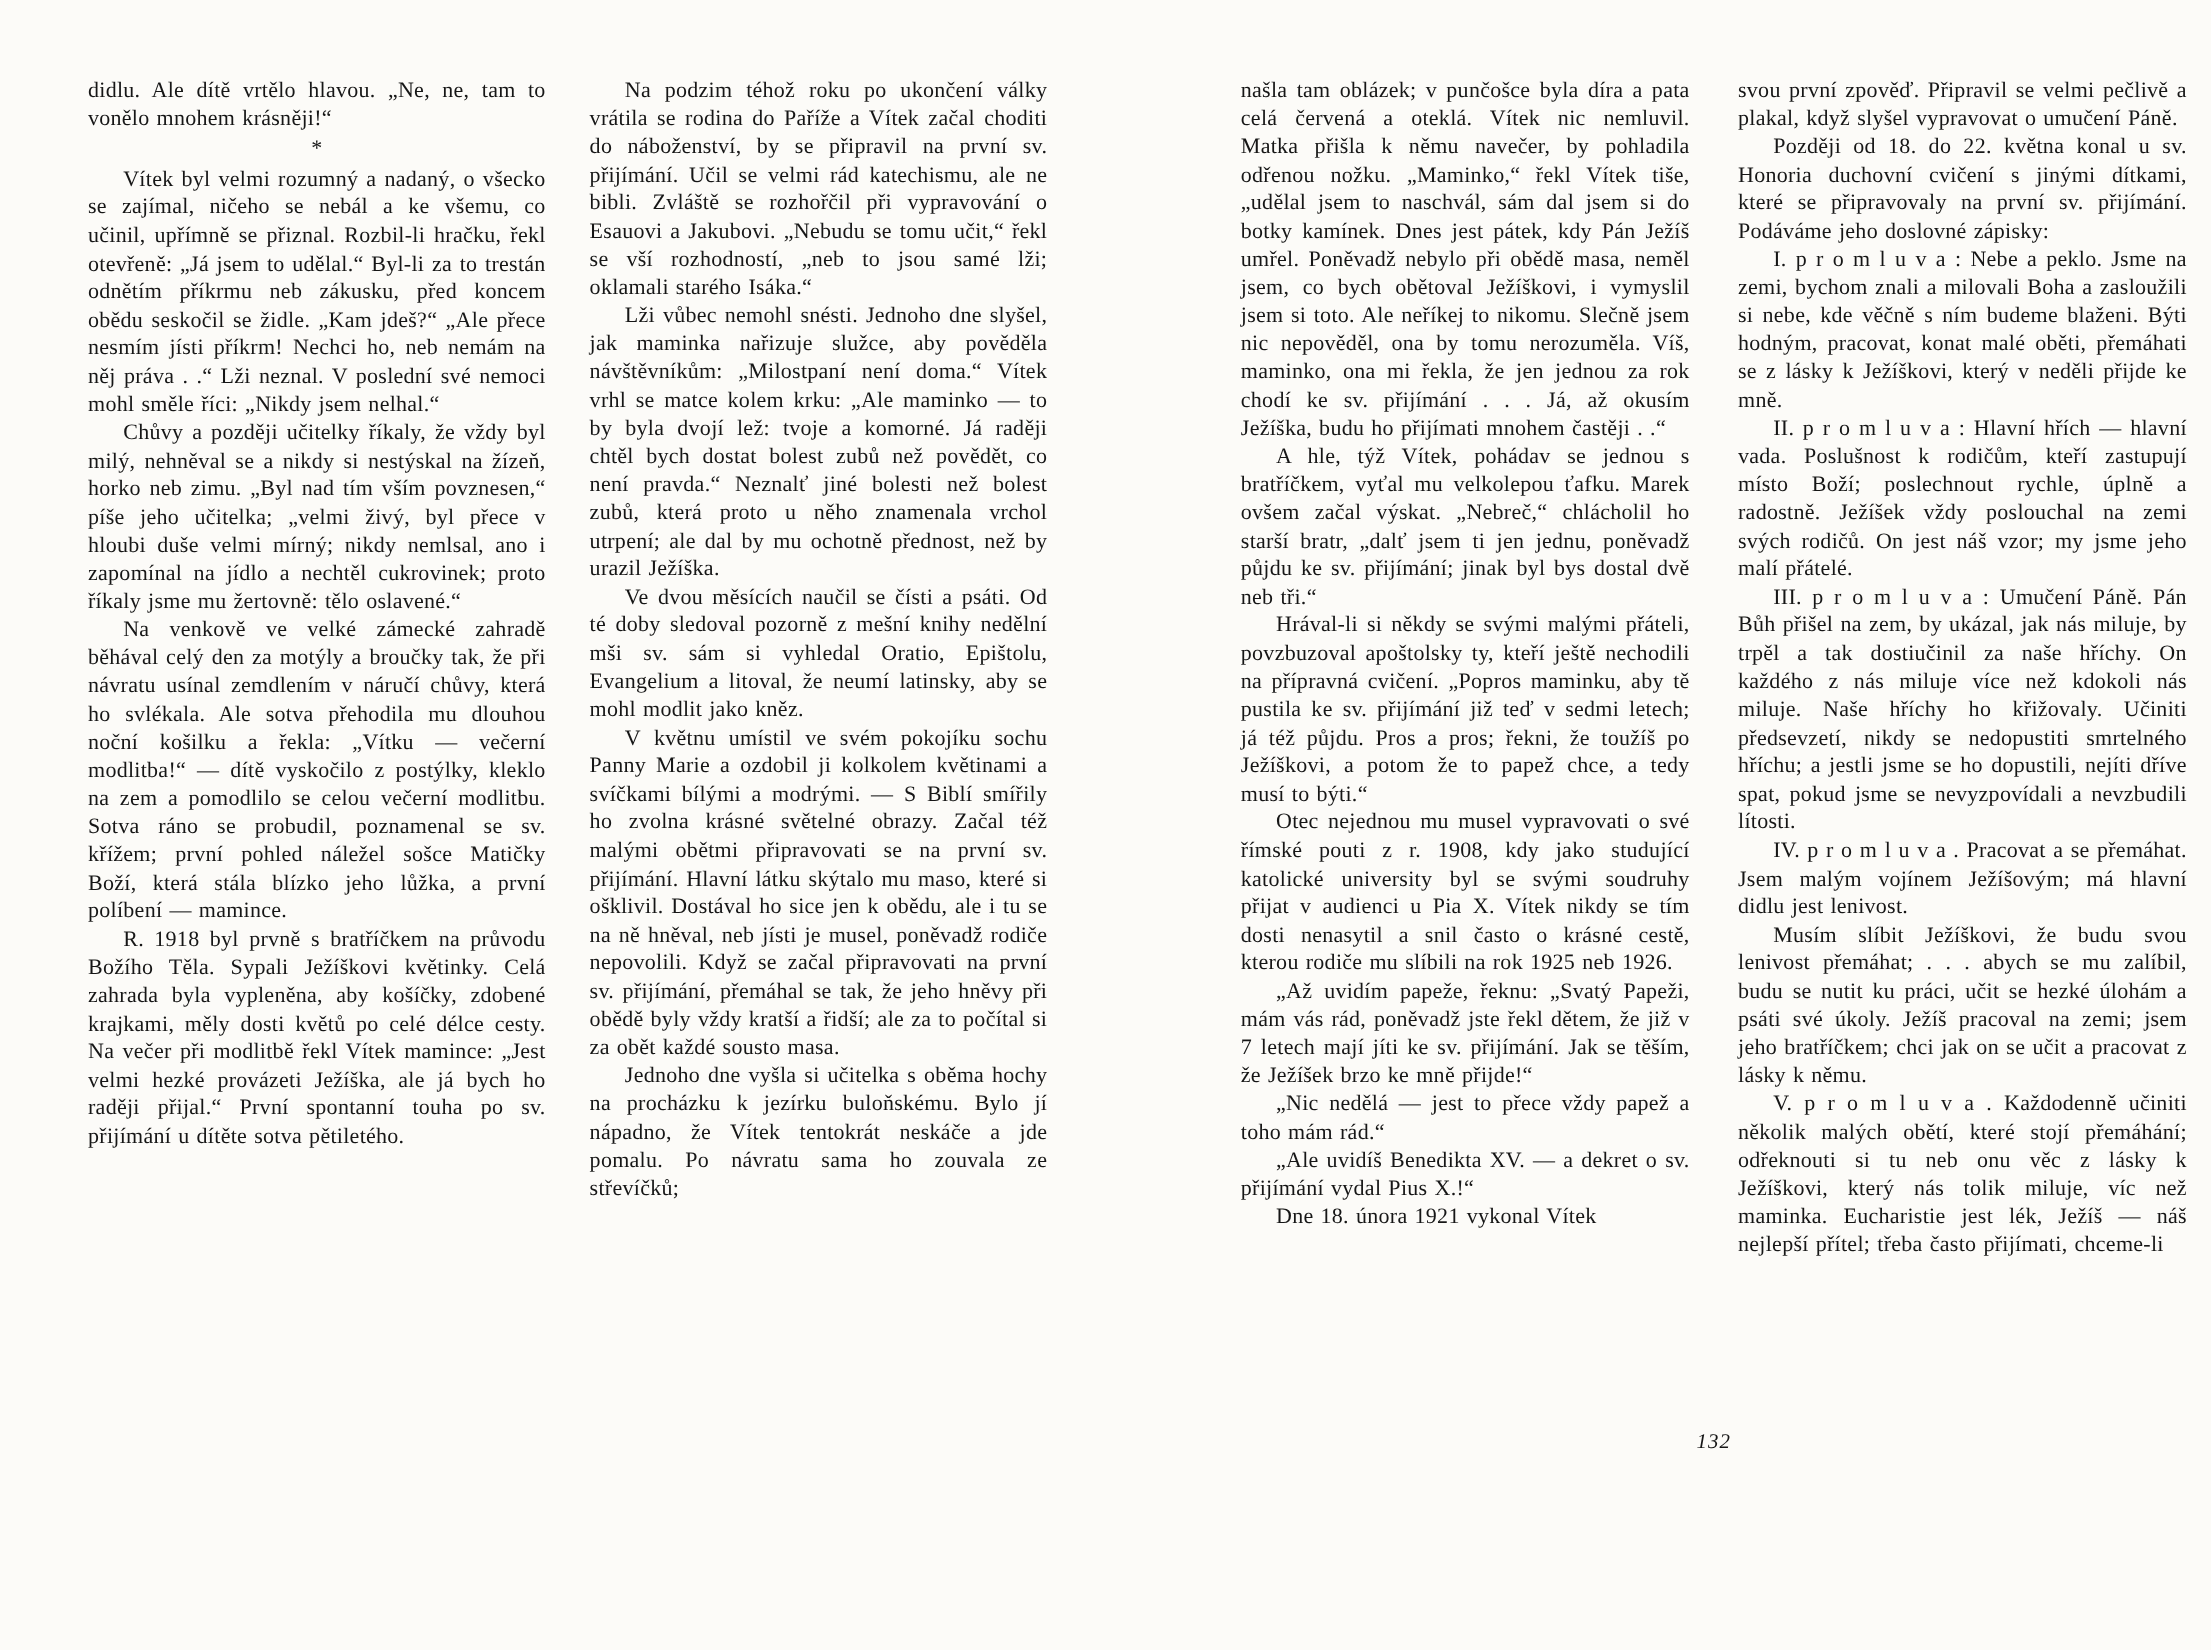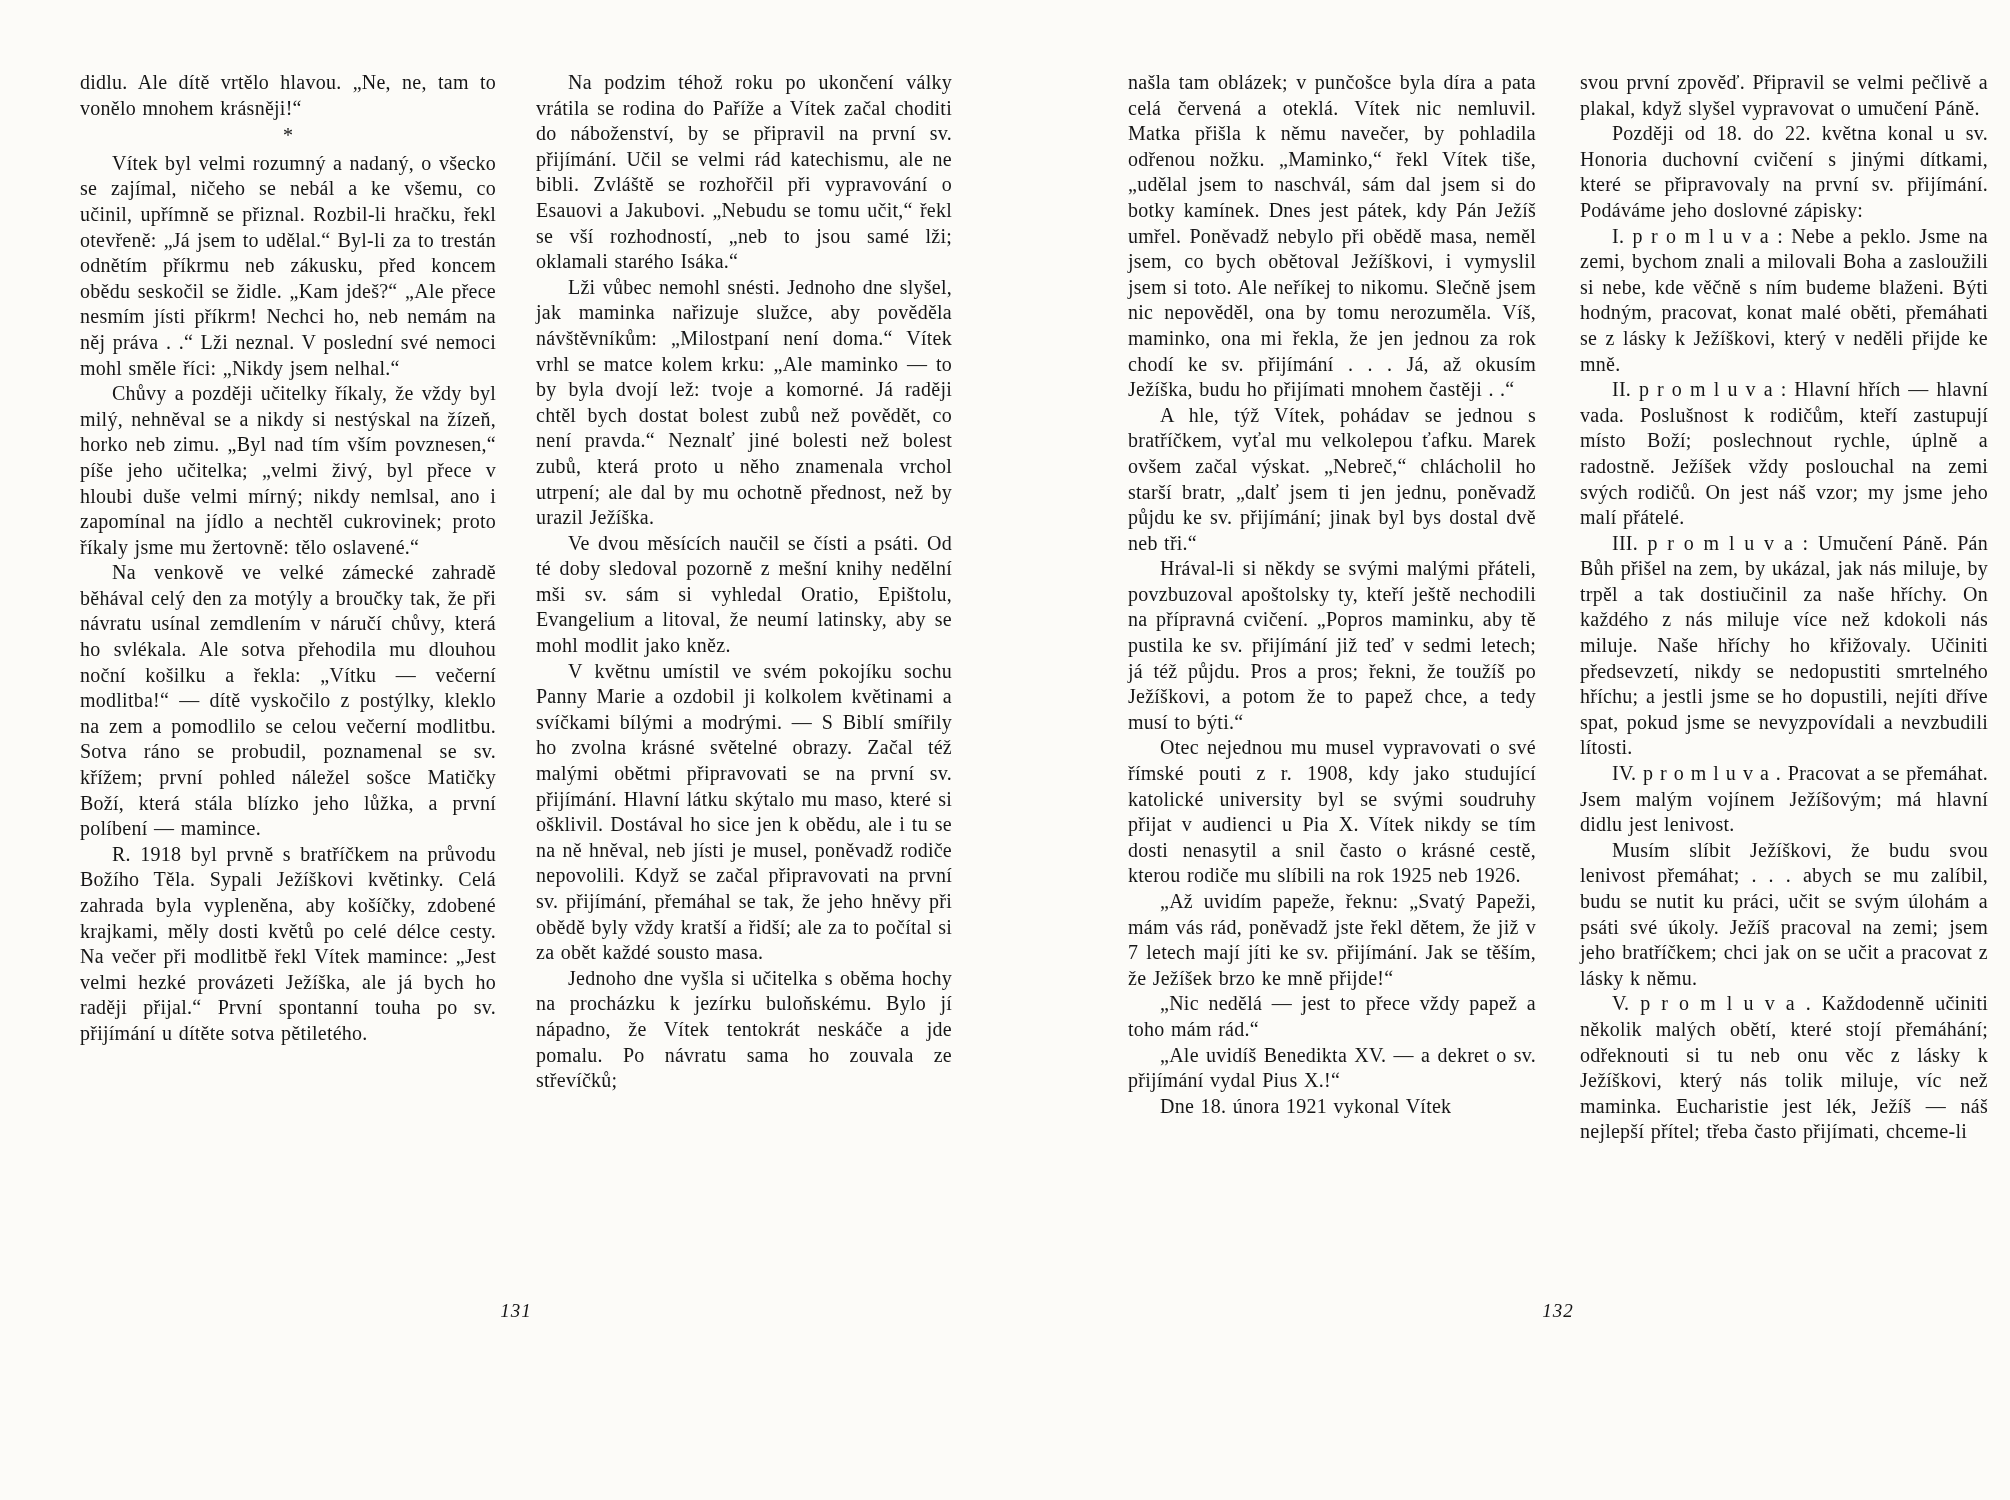--- a/index.html
+++ b/index.html
@@ -77,21 +77,20 @@
           <p class="para">R. 1918 byl prvně s bratříčkem na průvodu Božího Těla. Sypali Ježíškovi květinky. Celá zahrada byla vypleněna, aby košíčky, zdobené krajkami, měly dosti květů po celé délce cesty. Na večer při modlitbě řekl Vítek mamince: „Jest velmi hezké provázeti Ježíška, ale já bych ho raději přijal.“ První spontanní touha po sv. přijímání u dítěte sotva pětiletého.</p>
         </div>
       <div class="col">
           <p class="para">Na podzim téhož roku po ukončení války vrátila se rodina do Paříže a Vítek začal choditi do náboženství, by se připravil na první sv. přijímání. Učil se velmi rád katechismu, ale ne bibli. Zvláště se rozhořčil při vypravování o Esauovi a Jakubovi. „Nebudu se tomu učit,“ řekl se vší rozhodností, „neb to jsou samé lži; oklamali starého Isáka.“</p>
           <p class="para">Lži vůbec nemohl snésti. Jednoho dne slyšel, jak maminka nařizuje služce, aby pověděla návštěvníkům: „Milostpaní není doma.“ Vítek vrhl se matce kolem krku: „Ale maminko — to by byla dvojí lež: tvoje a komorné. Já raději chtěl bych dostat bolest zubů než povědět, co není pravda.“ Neznalť jiné bolesti než bolest zubů, která proto u něho znamenala vrchol utrpení; ale dal by mu ochotně přednost, než by urazil Ježíška.</p>
           <p class="para">Ve dvou měsících naučil se čísti a psáti. Od té doby sledoval pozorně z mešní knihy nedělní mši sv. sám si vyhledal Oratio, Epištolu, Evangelium a litoval, že neumí latinsky, aby se mohl modlit jako kněz.</p>
           <p class="para">V květnu umístil ve svém pokojíku sochu Panny Marie a ozdobil ji kolkolem květinami a svíčkami bílými a modrými. — S Biblí smířily ho zvolna krásné světelné obrazy. Začal též malými obětmi připravovati se na první sv. přijímání. Hlavní látku skýtalo mu maso, které si ošklivil. Dostával ho sice jen k obědu, ale i tu se na ně hněval, neb jísti je musel, poněvadž rodiče nepovolili. Když se začal připravovati na první sv. přijímání, přemáhal se tak, že jeho hněvy při obědě byly vždy kratší a řidší; ale za to počítal si za obět každé sousto masa.</p>
           <p class="para">Jednoho dne vyšla si učitelka s oběma hochy na procházku k jezírku buloňskému. Bylo jí nápadno, že Vítek tentokrát neskáče a jde pomalu. Po návratu sama ho zouvala ze střevíčků;</p>
         </div>
     </div>
-    <div class="page-number">131</div>
   </section>
 
   <section class="page" id="page-right">
     <div class="cols">
       <div class="col">
           <p class="para noindent">našla tam oblázek; v punčošce byla díra a pata celá červená a oteklá. Vítek nic nemluvil. Matka přišla k němu navečer, by pohladila odřenou nožku. „Maminko,“ řekl Vítek tiše, „udělal jsem to naschvál, sám dal jsem si do botky kamínek. Dnes jest pátek, kdy Pán Ježíš umřel. Poněvadž nebylo při obědě masa, neměl jsem, co bych obětoval Ježíškovi, i vymyslil jsem si toto. Ale neříkej to nikomu. Slečně jsem nic nepověděl, ona by tomu nerozuměla. Víš, maminko, ona mi řekla, že jen jednou za rok chodí ke sv. přijímání . . . Já, až okusím Ježíška, budu ho přijímati mnohem častěji . .“</p>
           <p class="para">A hle, týž Vítek, pohádav se jednou s bratříčkem, vyťal mu velkolepou ťafku. Marek ovšem začal výskat. „Nebreč,“ chlácholil ho starší bratr, „dalť jsem ti jen jednu, poněvadž půjdu ke sv. přijímání; jinak byl bys dostal dvě neb tři.“</p>
           <p class="para">Hrával-li si někdy se svými malými přáteli, povzbuzoval apoštolsky ty, kteří ještě nechodili na přípravná cvičení. „Popros maminku, aby tě pustila ke sv. přijímání již teď v sedmi letech; já též půjdu. Pros a pros; řekni, že toužíš po Ježíškovi, a potom že to papež chce, a tedy musí to býti.“</p>
           <p class="para">Otec nejednou mu musel vypravovati o své římské pouti z r. 1908, kdy jako studující katolické university byl se svými soudruhy přijat v audienci u Pia X. Vítek nikdy se tím dosti nenasytil a snil často o krásné cestě, kterou rodiče mu slíbili na rok 1925 neb 1926.</p>
           <p class="para">„Až uvidím papeže, řeknu: „Svatý Papeži, mám vás rád, poněvadž jste řekl dětem, že již v 7 letech mají jíti ke sv. přijímání. Jak se těším, že Ježíšek brzo ke mně přijde!“</p>
@@ -99,20 +98,20 @@
           <p class="para">„Ale uvidíš Benedikta XV. — a dekret o sv. přijímání vydal Pius X.!“</p>
           <p class="para">Dne 18. února 1921 vykonal Vítek</p>
         </div>
       <div class="col">
           <p class="para noindent">svou první zpověď. Připravil se velmi pečlivě a plakal, když slyšel vypravovat o umučení Páně.</p>
           <p class="para">Později od 18. do 22. května konal u sv. Honoria duchovní cvičení s jinými dítkami, které se připravovaly na první sv. přijímání. Podáváme jeho doslovné zápisky:</p>
           <p class="para">I. p r o m l u v a : Nebe a peklo. Jsme na zemi, bychom znali a milovali Boha a zasloužili si nebe, kde věčně s ním budeme blaženi. Býti hodným, pracovat, konat malé oběti, přemáhati se z lásky k Ježíškovi, který v neděli přijde ke mně.</p>
           <p class="para">II. p r o m l u v a : Hlavní hřích — hlavní vada. Poslušnost k rodičům, kteří zastupují místo Boží; poslechnout rychle, úplně a radostně. Ježíšek vždy poslouchal na zemi svých rodičů. On jest náš vzor; my jsme jeho malí přátelé.</p>
           <p class="para">III. p r o m l u v a : Umučení Páně. Pán Bůh přišel na zem, by ukázal, jak nás miluje, by trpěl a tak dostiučinil za naše hříchy. On každého z nás miluje více než kdokoli nás miluje. Naše hříchy ho křižovaly. Učiniti předsevzetí, nikdy se nedopustiti smrtelného hříchu; a jestli jsme se ho dopustili, nejíti dříve spat, pokud jsme se nevyzpovídali a nevzbudili lítosti.</p>
           <p class="para">IV. p r o m l u v a . Pracovat a se přemáhat. Jsem malým vojínem Ježíšovým; má hlavní didlu jest lenivost.</p>
-          <p class="para">Musím slíbit Ježíškovi, že budu svou lenivost přemáhat; . . . abych se mu zalíbil, budu se nutit ku práci, učit se svým úlohám a psáti své úkoly. Ježíš pracoval na zemi; jsem jeho bratříčkem; chci jak on se učit a pracovat z lásky k němu.</p>
+          <p class="para">Musím slíbit Ježíškovi, že budu svou lenivost přemáhat; . . . abych se mu zalíbil, budu se nutit ku práci, učit se hezké úlohám a psáti své úkoly. Ježíš pracoval na zemi; jsem jeho bratříčkem; chci jak on se učit a pracovat z lásky k němu.</p>
           <p class="para">V. p r o m l u v a . Každodenně učiniti několik malých obětí, které stojí přemáhání; odřeknouti si tu neb onu věc z lásky k Ježíškovi, který nás tolik miluje, víc než maminka. Eucharistie jest lék, Ježíš — náš nejlepší přítel; třeba často přijímati, chceme-li</p>
         </div>
     </div>
     <div class="page-number">132</div>
   </section>
 
 </div>
 
 </body></html>

